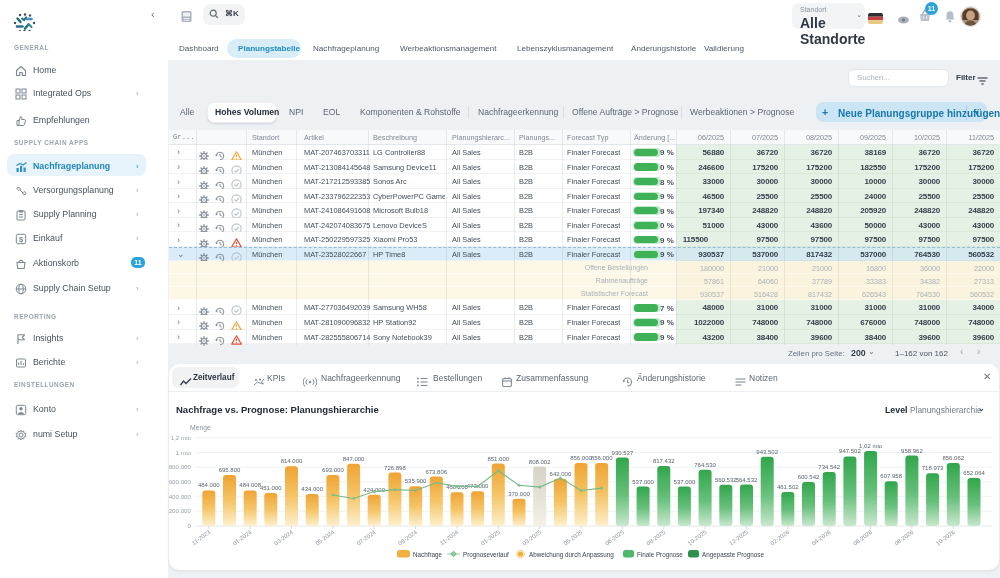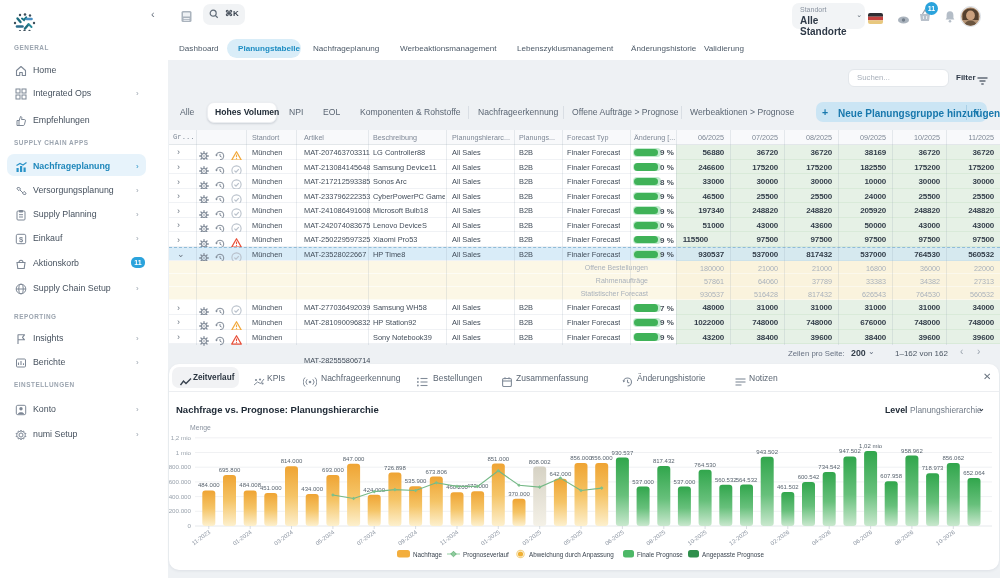--- a/index.html
+++ b/index.html
@@ -50,21 +50,21 @@
     </svg></div>
 <div class="ab" style="left:203px;top:4px;width:42px;height:21px;background:#f1f3f5;border-radius:7px;">
     <svg width="10" height="10" viewBox="0 0 11 11" style="position:absolute;left:6px;top:5px;">
       <circle cx="4.6" cy="4.6" r="3.3" fill="none" stroke="#5f6a77" stroke-width="1.3"></circle>
       <line x1="7.2" y1="7.2" x2="9.6" y2="9.6" stroke="#5f6a77" stroke-width="1.3"></line>
     </svg>
     <span style="position:absolute;left:22px;top:5px;font-size:8px;color:#39434f;font-weight:700;">⌘K</span>
   </div>
 <div class="ab" style="left:792px;top:3px;width:73px;height:26px;background:#f2f4f6;border-radius:7px;">
     <div style="position:absolute;left:8px;top:3px;font-size:7px;color:#8a93a0;">Standort</div>
-    <div style="position:absolute;left:8px;top:12px;font-size:10px;font-weight:700;color:#2e3947;">Alle Standorte</div>
+    <div style="position:absolute;left:8px;top:12px;font-size:14px;font-weight:700;color:#2e3947;">Alle Standorte</div>
     <div style="position:absolute;right:3px;top:8px;font-size:7px;color:#5e6975;">⌄</div>
   </div>
 <div class="ab" style="left:868px;top:10px;"><svg width="15" height="11" viewBox="0 0 15 11">
       <defs>
         <clipPath id="fc">
           <rect width="15" height="11" rx="2"></rect>
         </clipPath>
       </defs>
       <g clip-path="url(#fc)">
         <rect width="15" height="3.7" fill="#2e2e33"></rect>
@@ -682,21 +682,21 @@
       <path d="M1.2 5 A3.8 3.8 0 1 1 5 8.8" fill="none" stroke="#828c99" stroke-width="1"></path>
       <path d="M0.3 3.4 L1.4 5.6 L2.9 3.8 Z" fill="#828c99"></path>
       <path d="M5 3 L5 5.2 L6.6 6" fill="none" stroke="#828c99" stroke-width="1"></path>
     </svg></div>
 <div class="ab" style="left:231px;top:331.4px;"><svg width="11" height="10" viewBox="0 0 12 11">
       <path d="M6 0.8 L11.3 10 L0.7 10 Z" fill="none" stroke="#e8503a" stroke-width="1.3" stroke-linejoin="round"></path>
       <line x1="6" y1="4" x2="6" y2="6.8" stroke="#e8503a" stroke-width="1.2"></line>
       <circle cx="6" cy="8.4" r="0.7" fill="#e8503a"></circle>
     </svg></div>
 <div class="cellt" style="left:252px;top:332.5px;">München</div>
-<div class="cellt" style="left:304px;top:332.5px;margin-top:23px;">MAT-282555806714</div>
+<div class="cellt" style="left:304px;top:332.5px;">MAT-282555806714</div>
 <div class="cellt" style="left:373px;top:332.5px;width:72px;">Sony Notebook39</div>
 <div class="cellt" style="left:452px;top:332.5px;">All Sales</div>
 <div class="cellt" style="left:519px;top:332.5px;">B2B</div>
 <div class="cellt" style="left:567px;top:332.5px;">Finaler Forecast</div>
 <div class="ab" style="left:633px;top:332.7px;width:28px;height:8.6px;background:#c3ead0;border-radius:4px;"></div>
 <div class="ab" style="left:634px;top:333.3px;width:24px;height:7.4px;background:#3fb258;border-radius:3.5px;"></div>
 <div class="ab" style="left:660px;top:332.9px;font-size:8px;font-weight:700;color:#49525c;">9 %</div>
 <div class="mv" style="left:676px;top:332.5px;width:48px;">43200</div>
 <div class="mv" style="left:730px;top:332.5px;width:48px;">38400</div>
 <div class="mv" style="left:784px;top:332.5px;width:48px;">39600</div>

